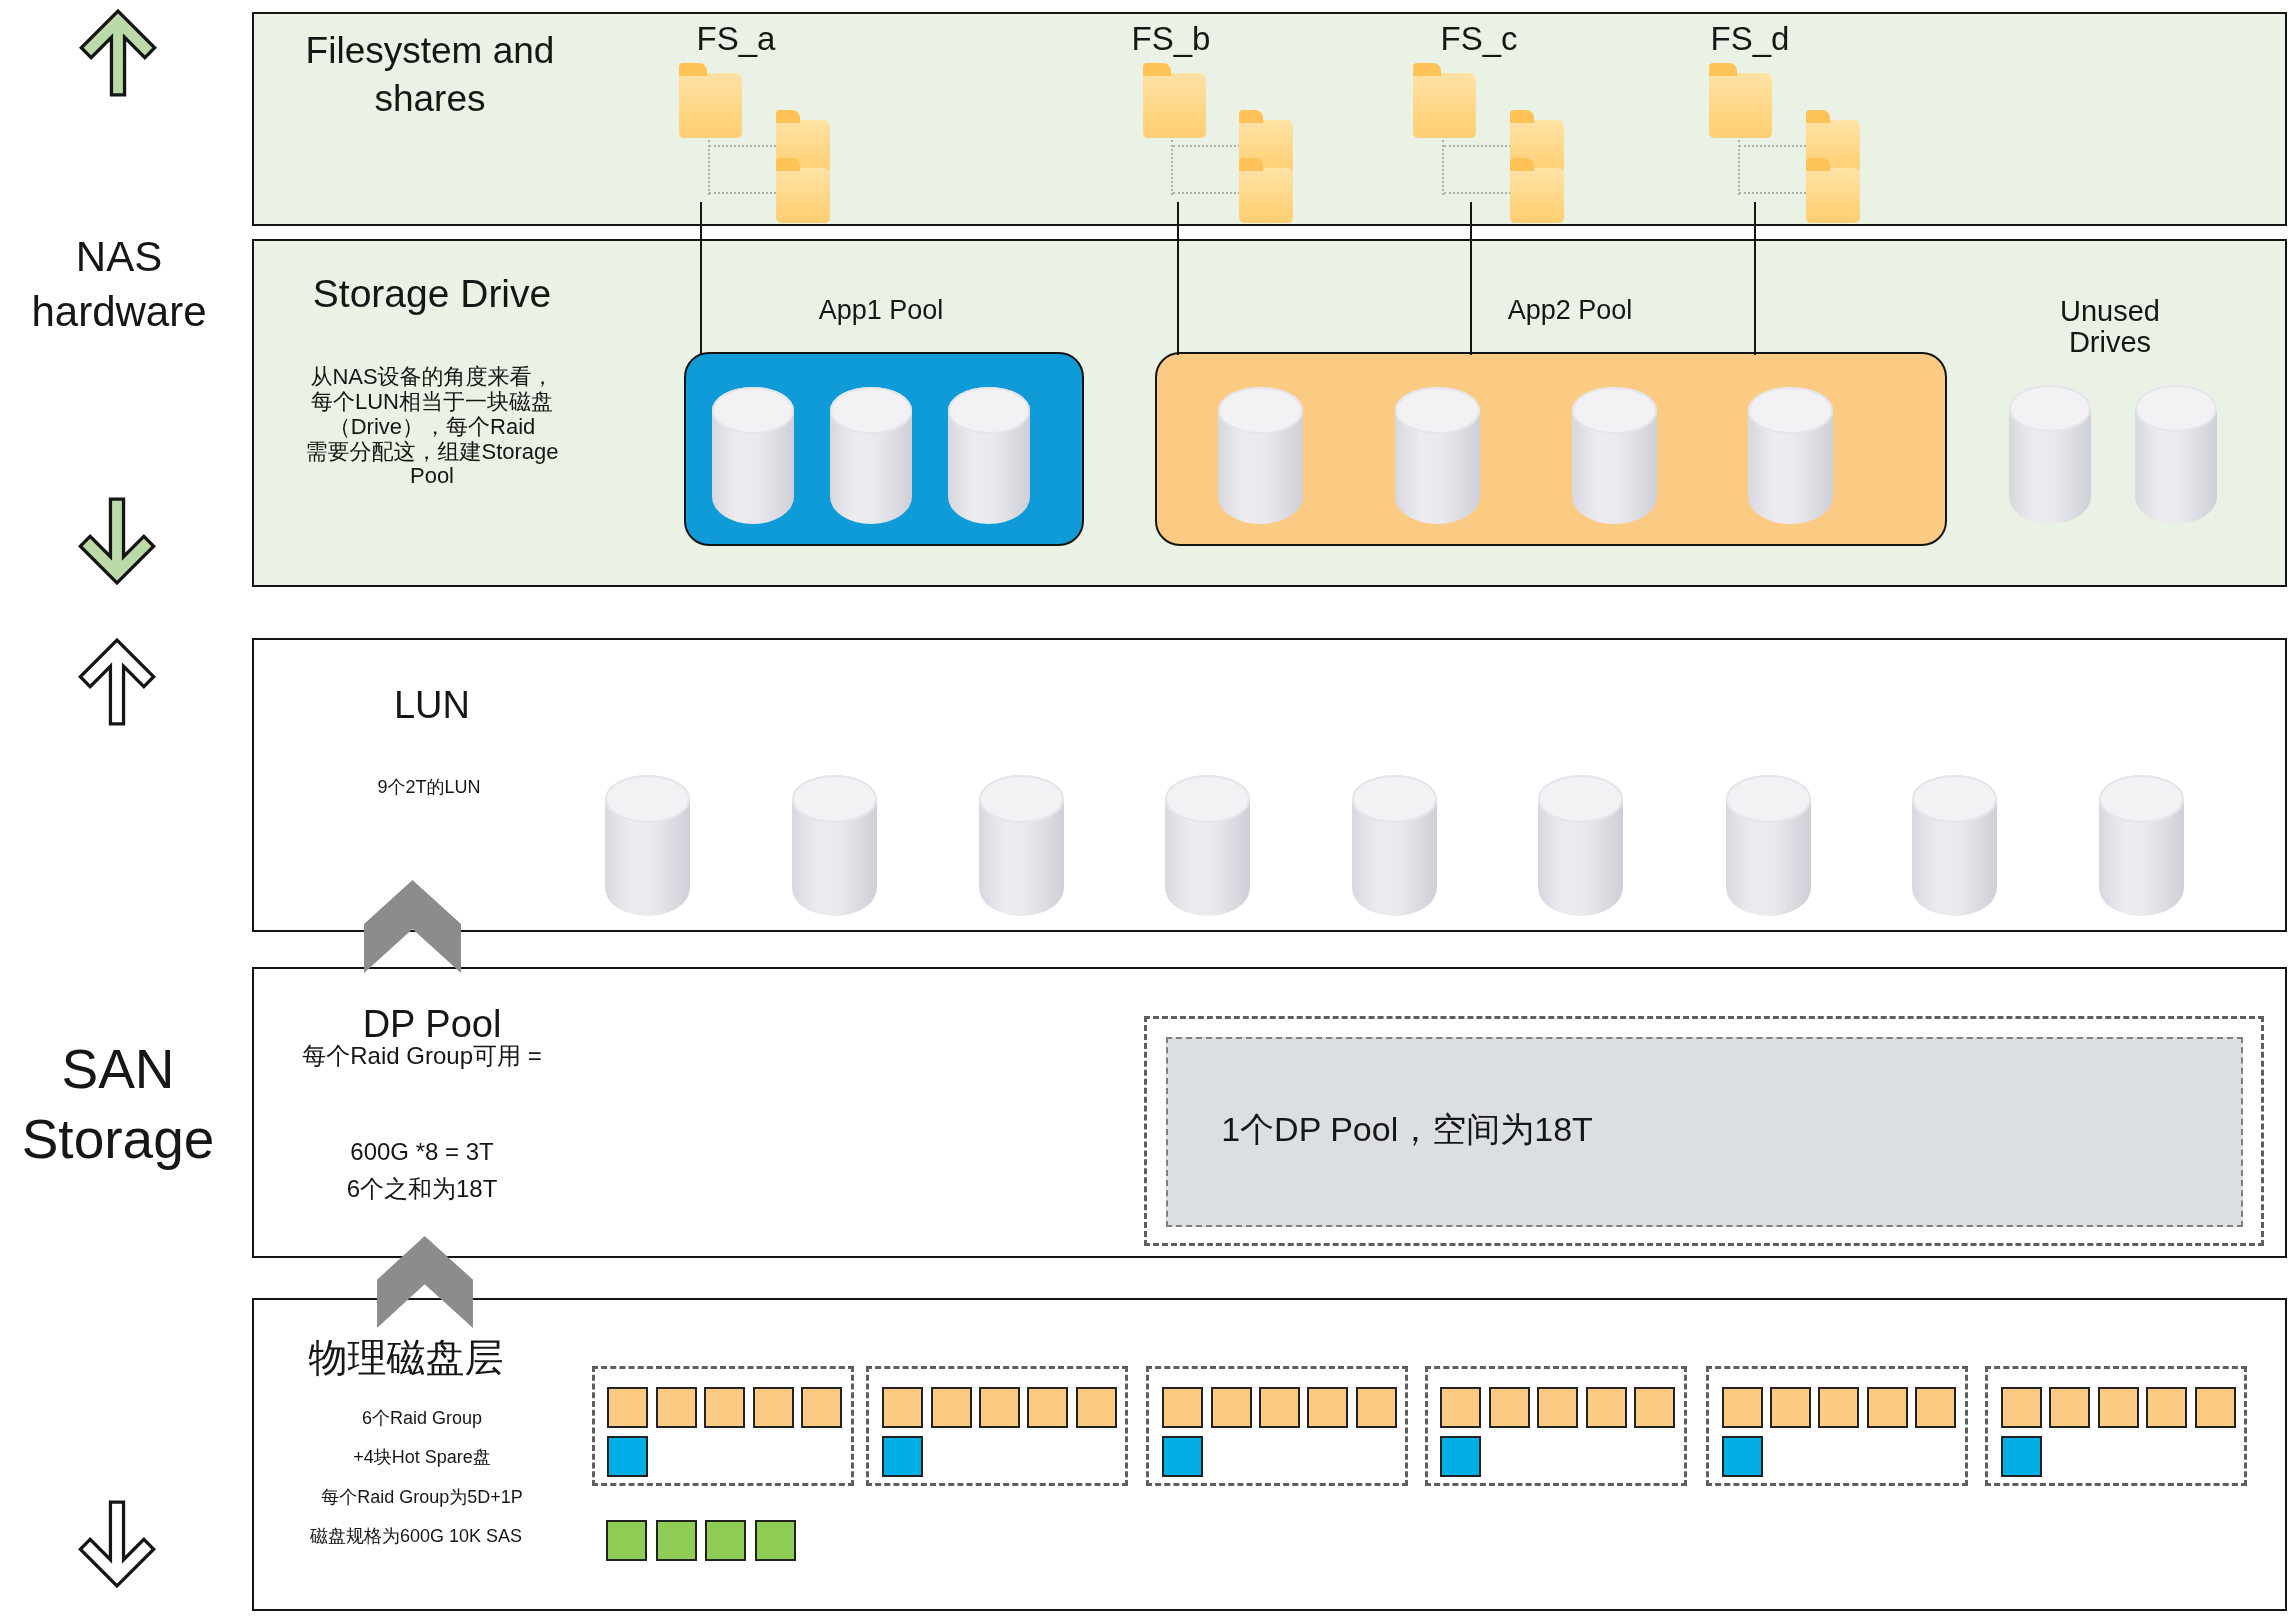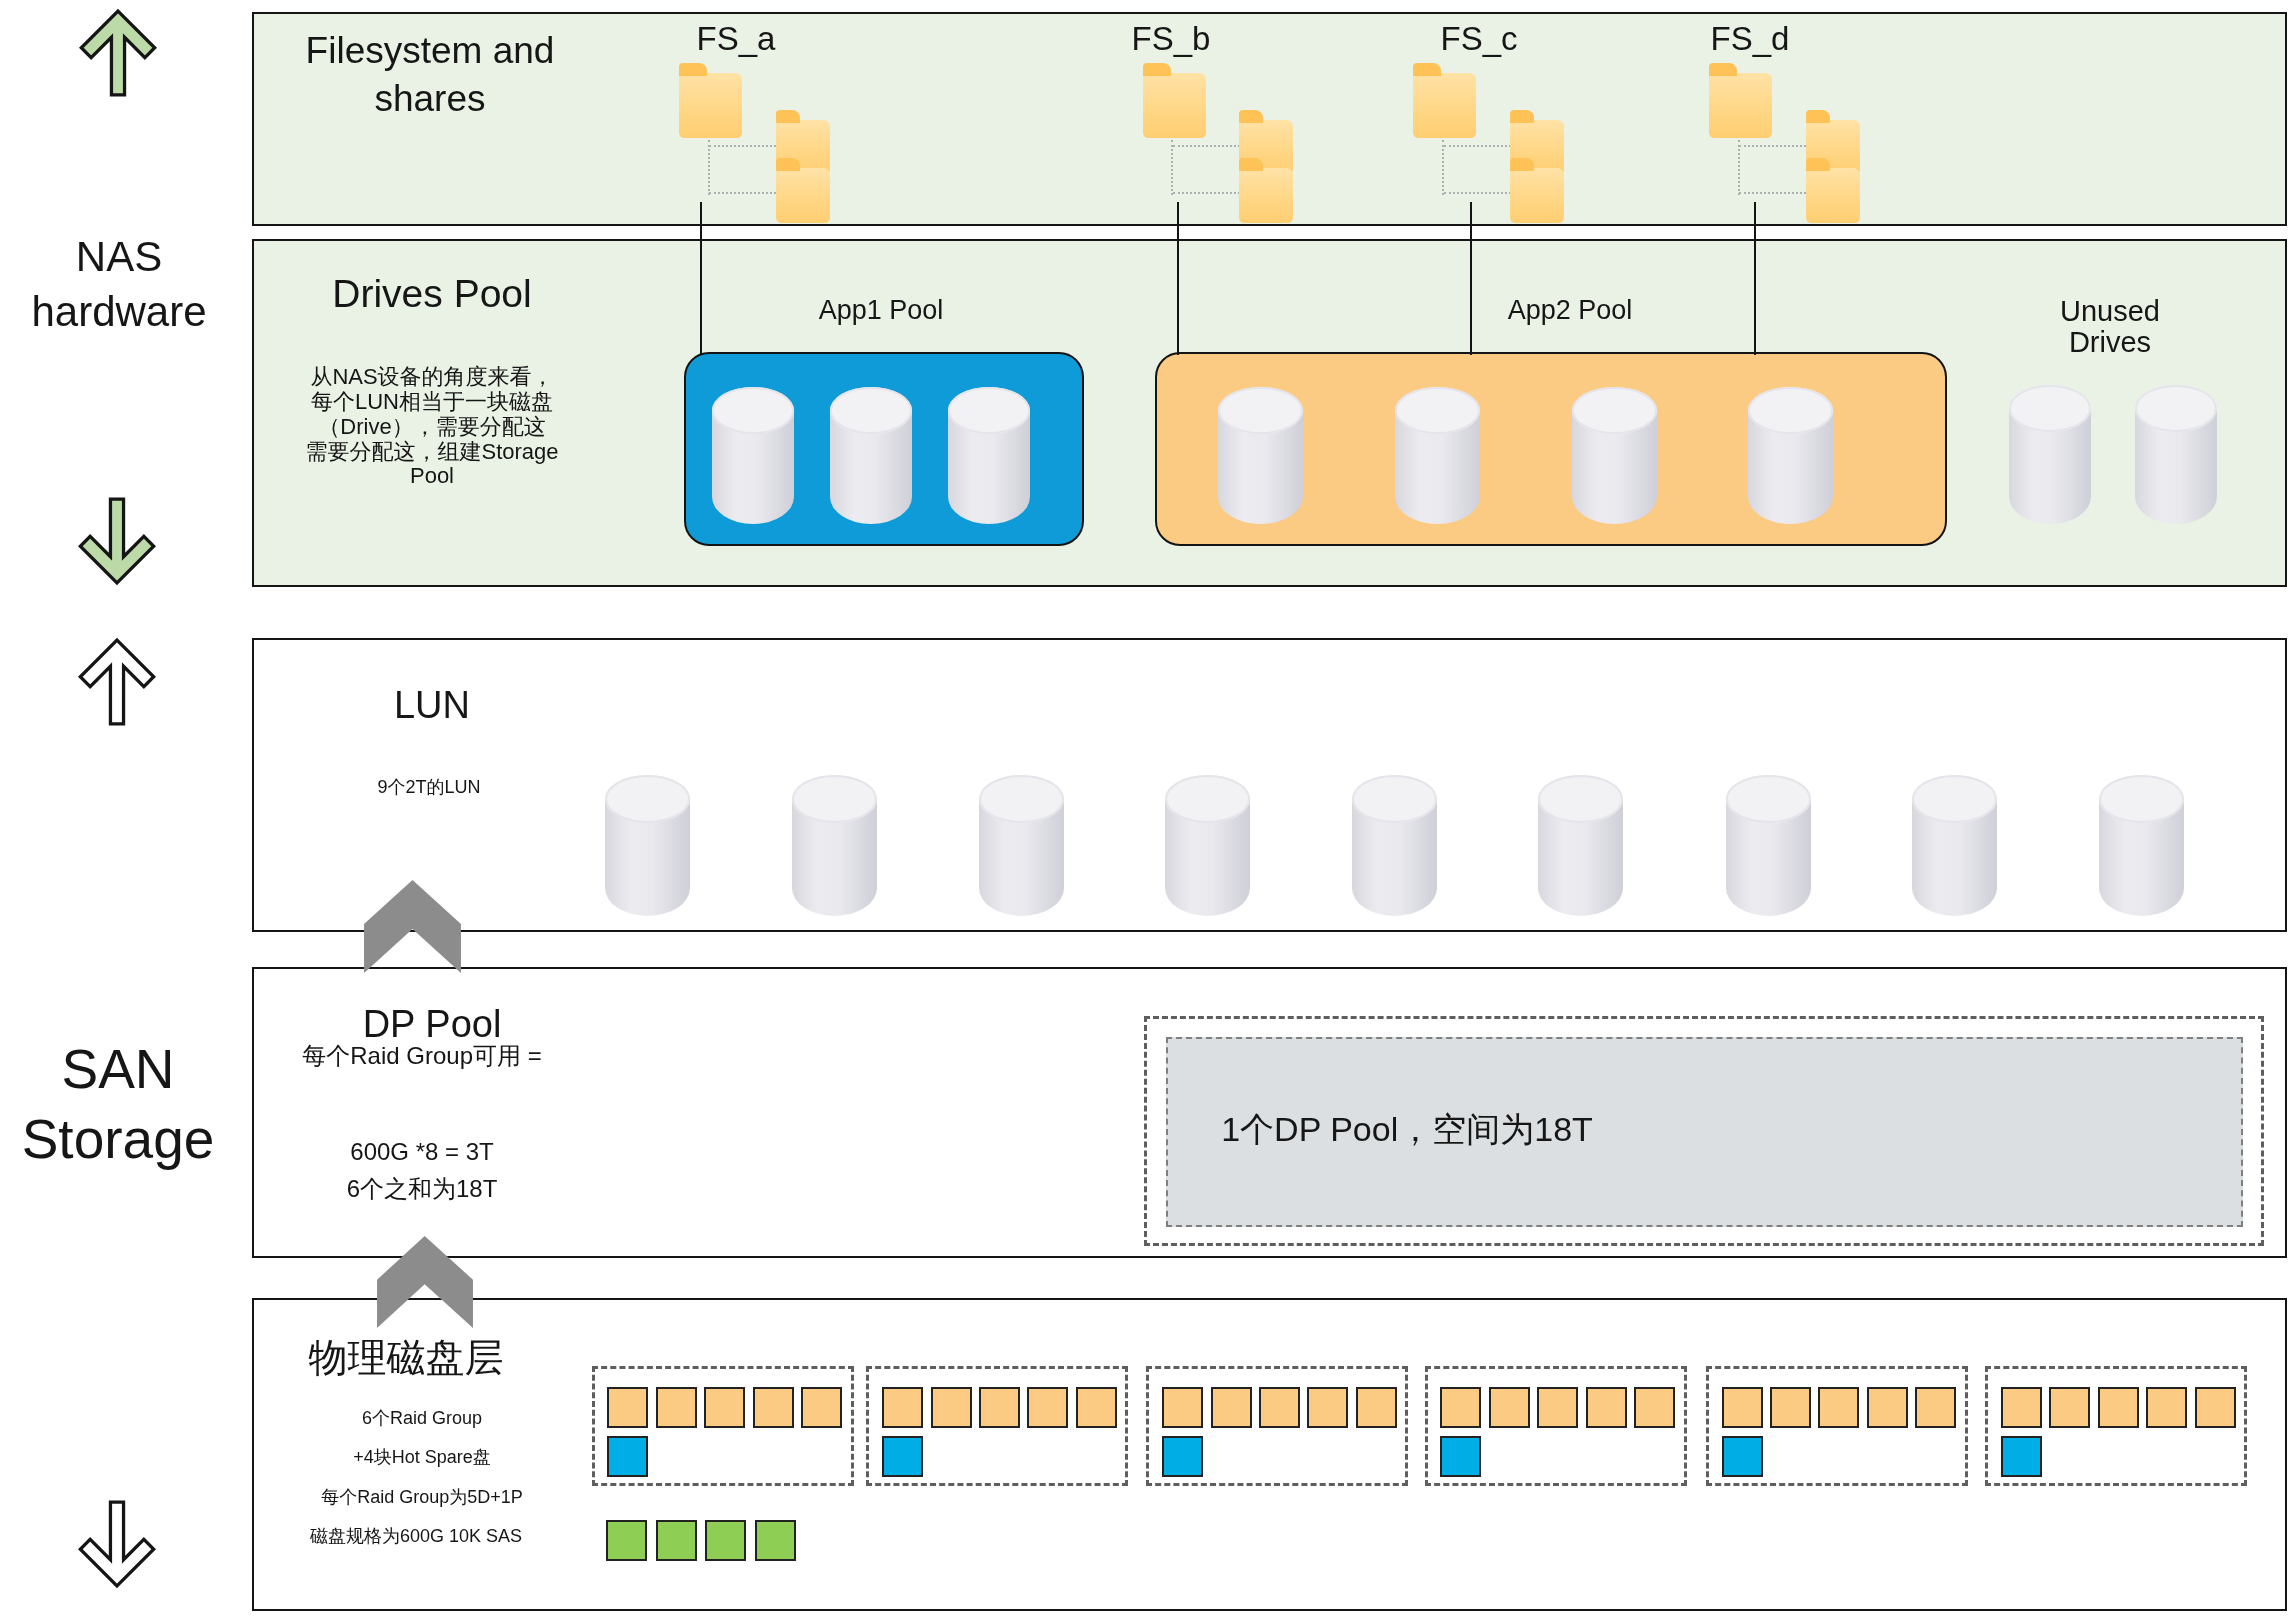--- a/index.html
+++ b/index.html
@@ -66,24 +66,24 @@
   <svg class="arrow" style="left:79px;top:638px" width="76" height="88" viewBox="0 0 116 134">
     <polygon points="58,3 114,59 99,74 68,43 68,131 48,131 48,43 17,74 2,59" stroke="#151515" stroke-width="5" stroke-linejoin="miter" style="fill: rgb(255, 255, 255);"></polygon>
   </svg>
   <svg class="arrow" style="left:79px;top:1500px;transform:scaleY(-1)" width="76" height="88" viewBox="0 0 116 134">
     <polygon points="58,3 114,59 99,74 68,43 68,131 48,131 48,43 17,74 2,59" stroke="#151515" stroke-width="5" stroke-linejoin="miter" style="fill: rgb(255, 255, 255);"></polygon>
   </svg>
 
   <div class="t f-title" style="left:430px;top:51px">Filesystem and</div>
   <div class="t f-title" style="left:430px;top:99px">shares</div>
 
-  <div class="t f-sec" style="left:432px;top:294px">Drives Pool</div>
+  <div class="t f-sec" style="left:432px;top:294px">Storage Drive</div>
   <div class="t f-note" style="left:432px;top:377px">从NAS设备的角度来看，</div>
   <div class="t f-note" style="left:432px;top:402px">每个LUN相当于一块磁盘</div>
-  <div class="t f-note" style="left:432px;top:427px">（Drive），需要分配这</div>
+  <div class="t f-note" style="left:432px;top:427px">（Drive），每个Raid</div>
   <div class="t f-note" style="left:432px;top:452px">需要分配这，组建Storage</div>
   <div class="t f-note" style="left:432px;top:476px">Pool</div>
 
   <div class="t f-pool" style="left:881px;top:310px">App1 Pool</div>
   <div class="t f-pool" style="left:1570px;top:310px">App2 Pool</div>
   <div class="t f-unused" style="left:2110px;top:311px">Unused</div>
   <div class="t f-unused" style="left:2110px;top:342px">Drives</div>
 
   <div class="pool" style="left: 684px; top: 352px; width: 400px; height: 194px; background: rgb(14, 155, 216);"></div>
   <div class="pool" style="left: 1155px; top: 352px; width: 792px; height: 194px; background: rgb(251, 202, 131);"></div>

